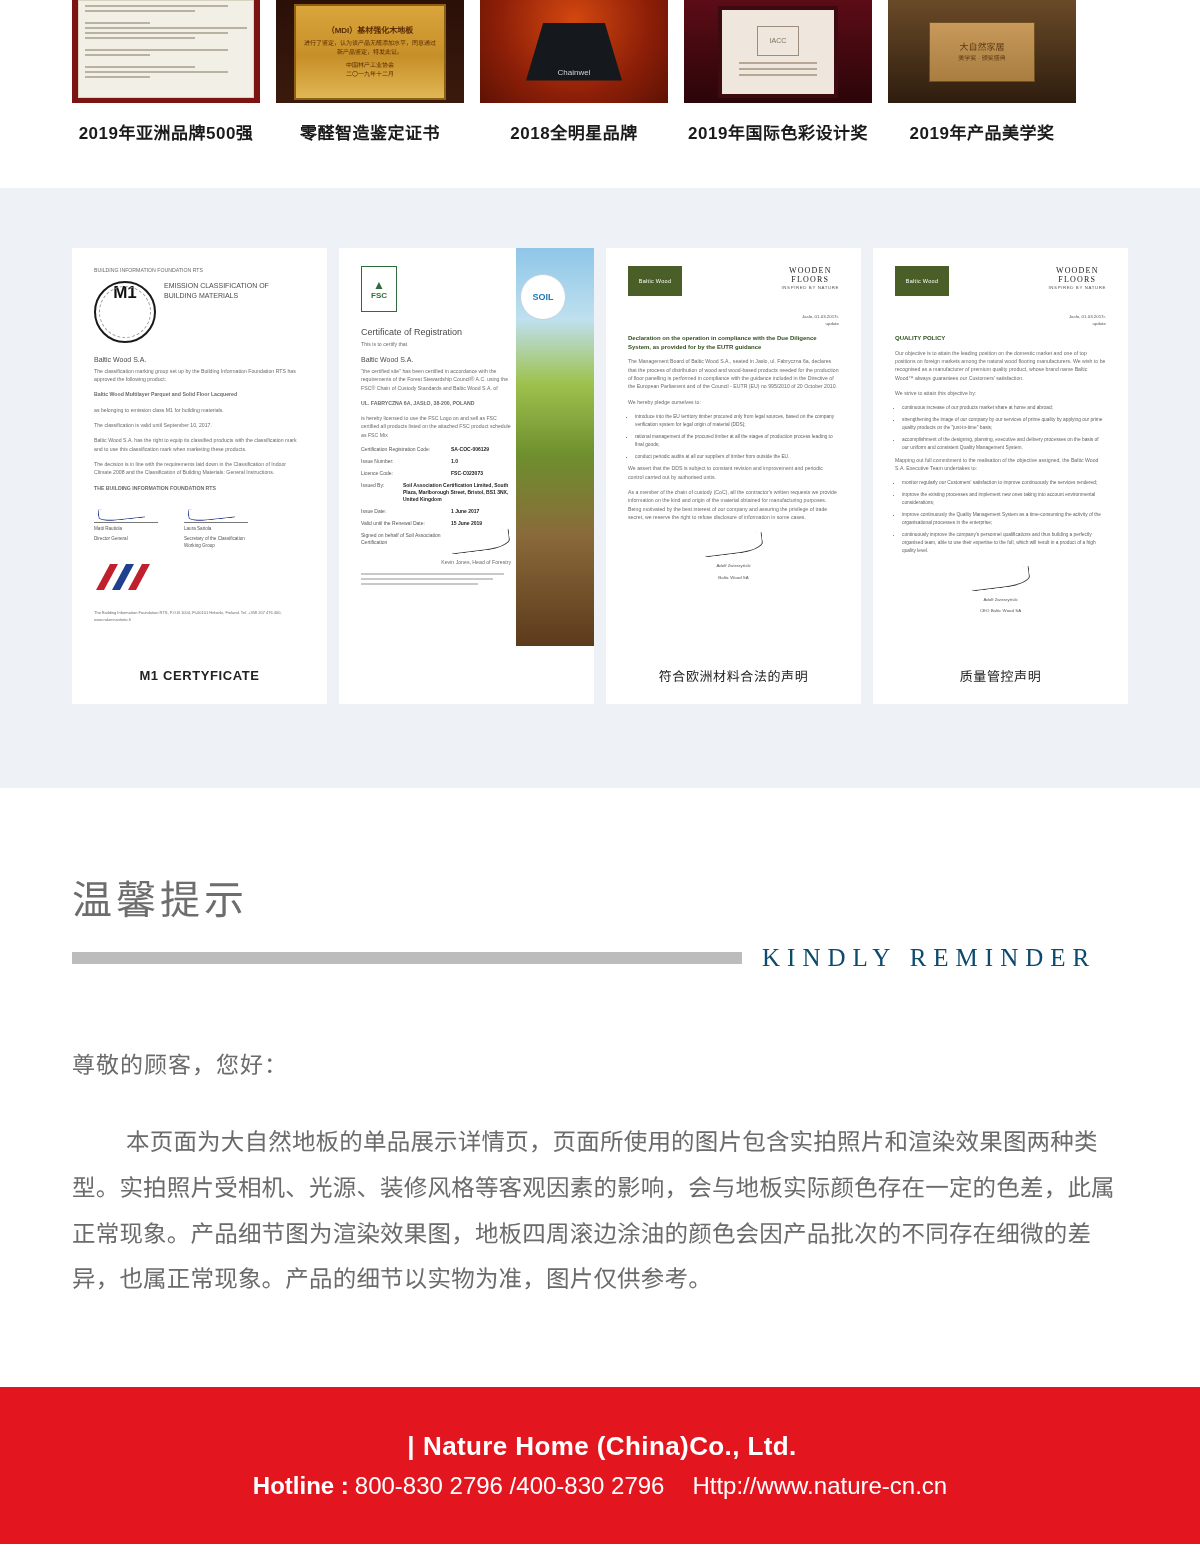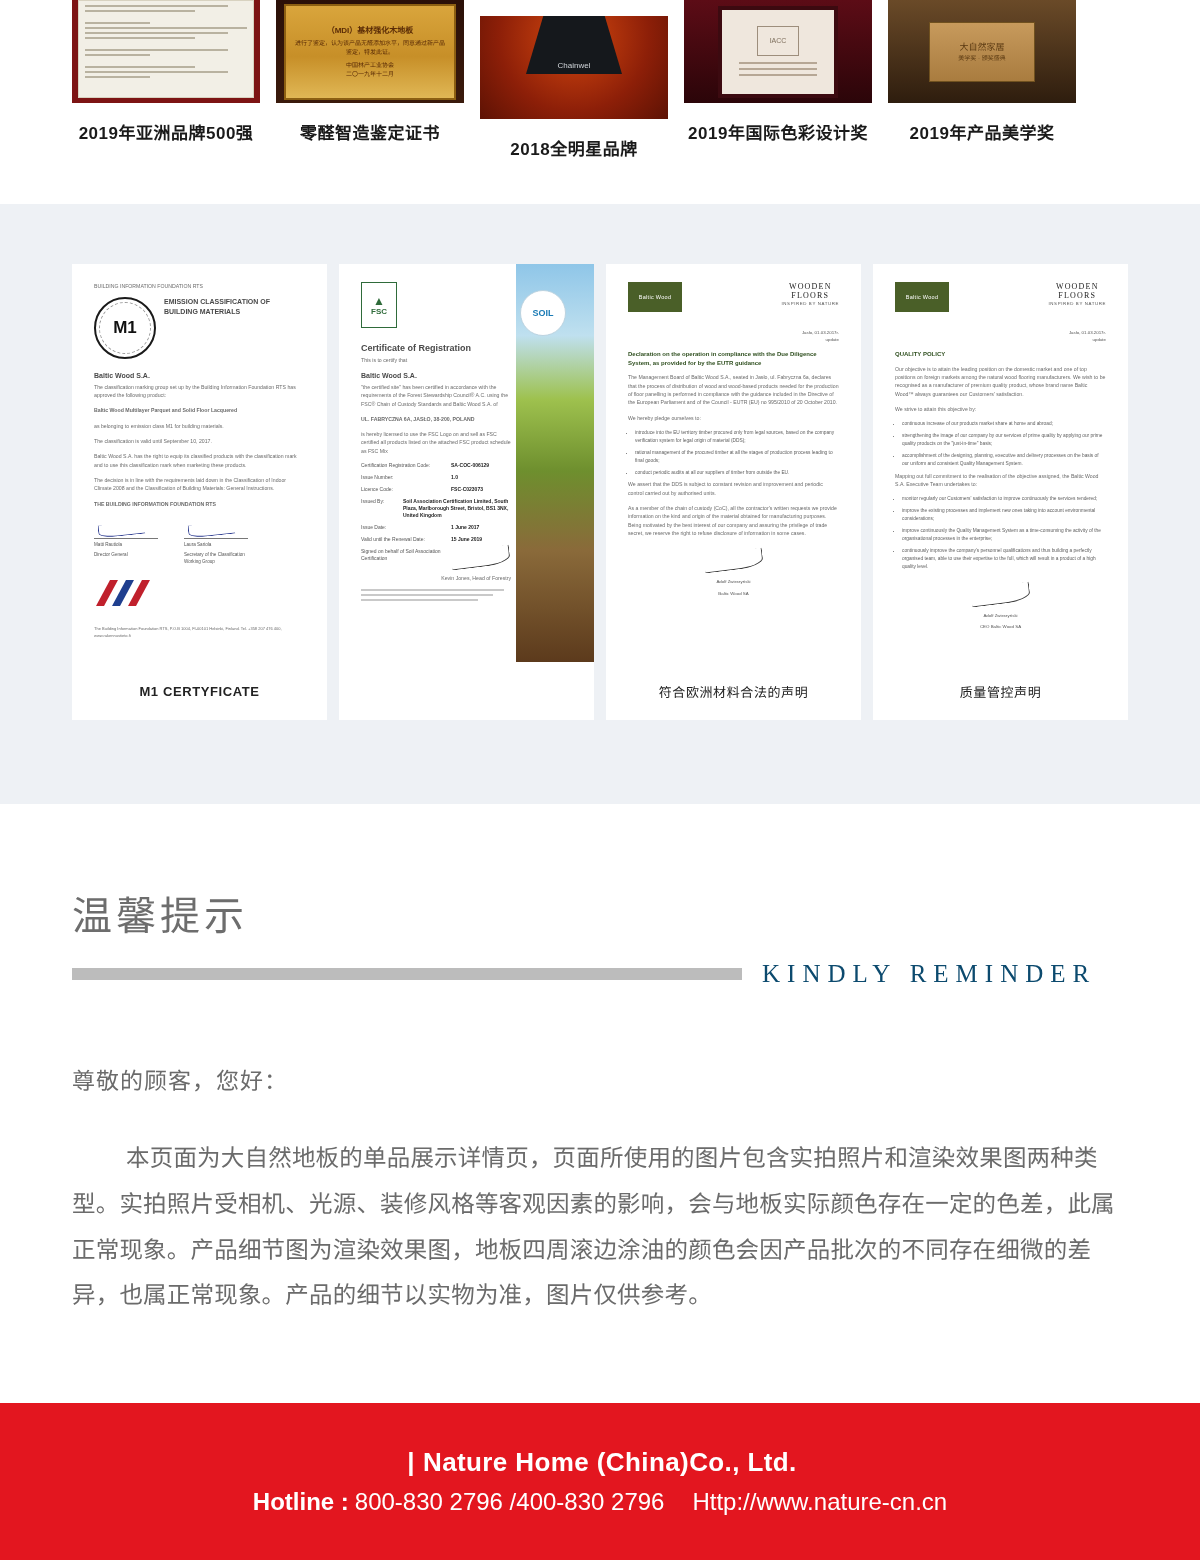--- a/index.html
+++ b/index.html
@@ -84,43 +84,42 @@
   .aw1 .inner .ln.l { width: 88%; }
   .aw1 .inner .gap { height: 7px; }
 
   .aw2 {
     background: linear-gradient(180deg,#2b1008 0%, #3a1a0c 100%);
     display: flex;
     align-items: center;
     justify-content: center;
   }
   .aw2 .plaque {
-    width: 172px;
+    width: 152px;
     height: 96px;
     background: linear-gradient(180deg,#d9a53c 0%, #c78f28 55%, #e0b755 100%);
     border: 2px solid #8c5f12;
     box-sizing: border-box;
     display: flex;
     flex-direction: column;
     align-items: center;
     justify-content: center;
     color: #5a2b06;
     font-size: 6px;
     line-height: 1.5;
     text-align: center;
     padding: 0 8px;
   }
   .aw2 .plaque .big { font-size: 8px; font-weight: bold; margin-bottom: 2px;}
 
   .aw3 {
     background: radial-gradient(circle at 50% 20%, #d4480f 0%, #8d1f08 60%, #5d1204 100%);
     display: flex;
-    align-items: flex-start;
-    justify-content: center;
-    margin-top: 16px;
+    align-items: center;
+    justify-content: center;
   }
   .aw3 .trophy {
     width: 96px;
     height: 58px;
     background: #15181c;
     clip-path: polygon(18% 0, 82% 0, 100% 100%, 0 100%);
     display: flex;
     align-items: flex-end;
     justify-content: center;
     color: #cfd3d8;
@@ -219,41 +218,41 @@
   .doc-line {
     height: 2px;
     background: #c9c9c9;
     margin-bottom: 3px;
   }
   .doc-line.w95 { width: 95%; }
   .doc-line.w88 { width: 88%; }
   .doc-line.w78 { width: 78%; }
   .doc-title {
     font-size: 7px;
-    font-weight: bold;
+    font-weight: normal;
     color: #4a4a4a;
     margin-bottom: 2px;
     line-height: 1.35;
   }
   .doc-tiny {
     font-size: 5.2px;
     color: #6b6b6b;
     line-height: 1.6;
     margin-bottom: 7px;
   }
   .doc-head {
     display: flex;
     align-items: flex-start;
     gap: 8px;
     margin-bottom: 12px;
   }
   .m1-badge {
     width: 58px; height: 58px; border-radius: 50%;
     border: 2px solid #1a1a1a;
-    display: flex; align-items: center; justify-content: center;
+    display: flex; justify-content: center;
     font-size: 17px; font-weight: bold; color: #111;
     position: relative;
   }
   .m1-badge span.ring {
     position: absolute; inset: 3px; border-radius: 50%; border: 1px dashed #9a9a9a;
   }
   .sig-row { display: flex; gap: 26px; margin-top: 14px; }
   .sig {
     width: 64px;
   }

